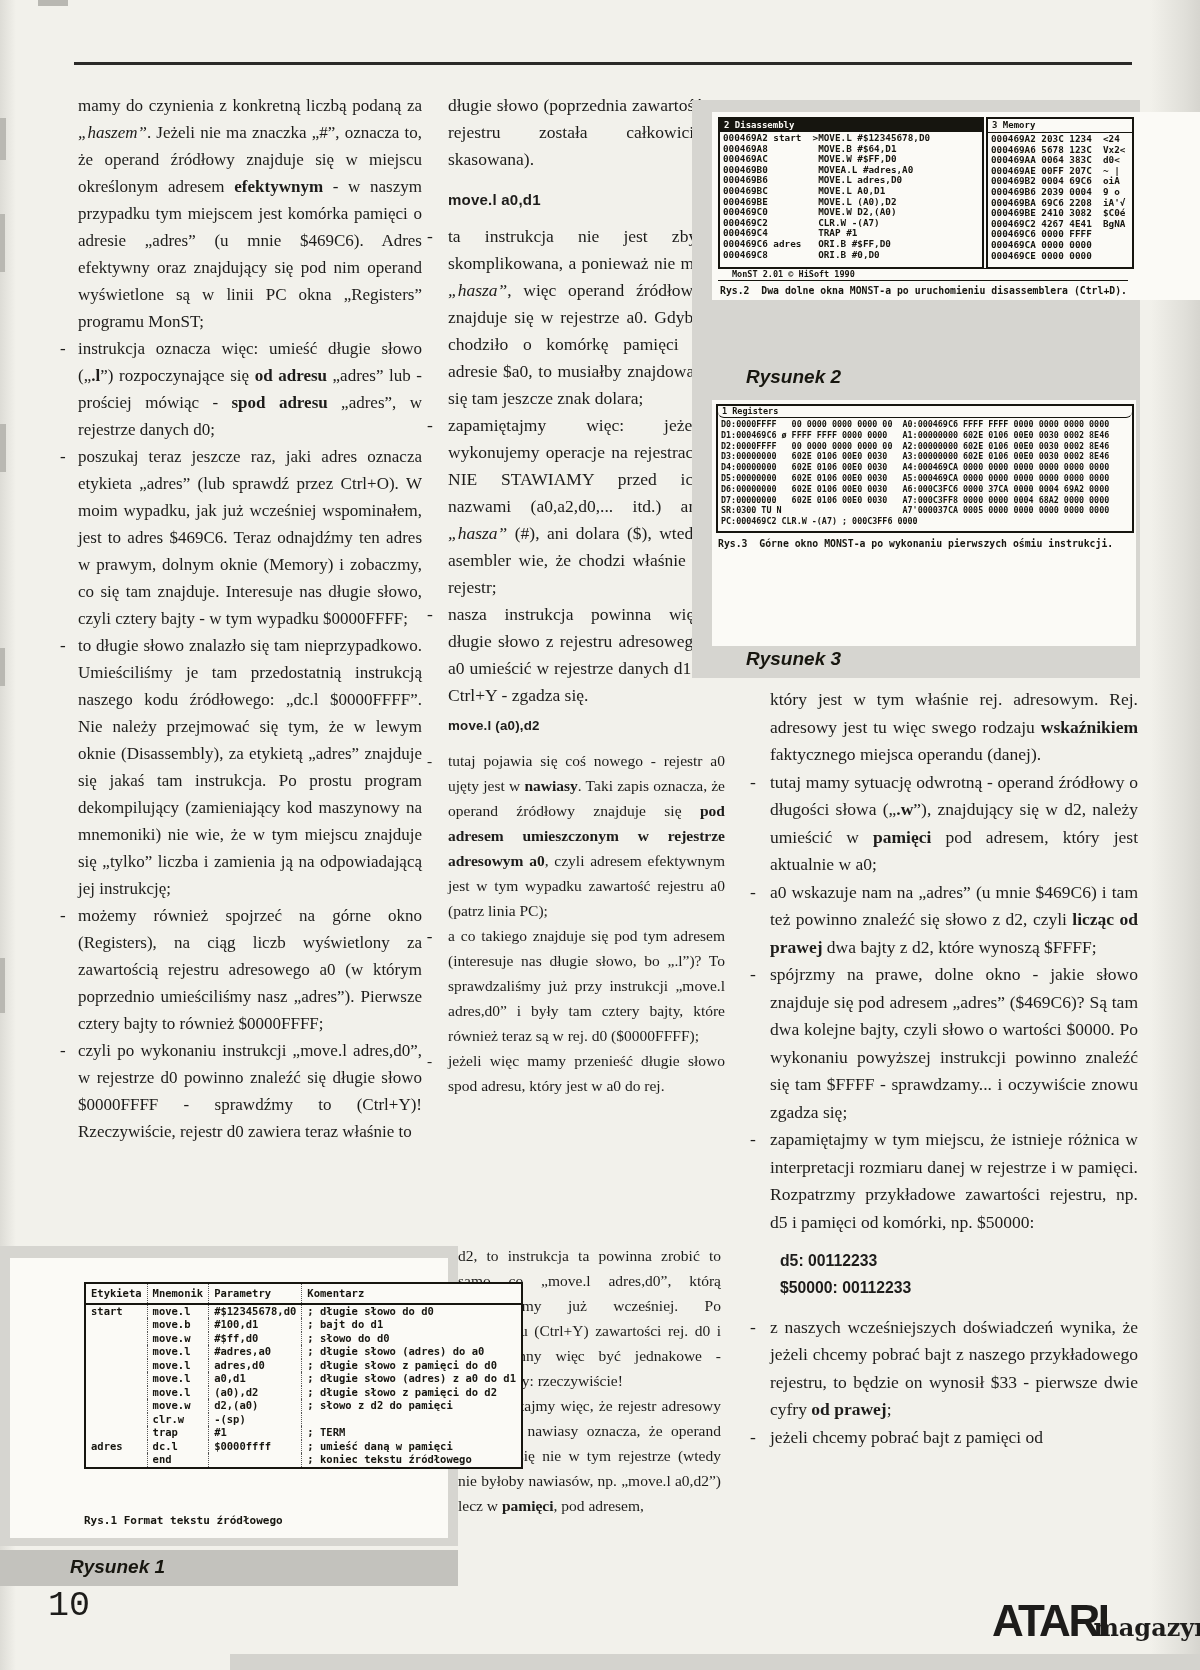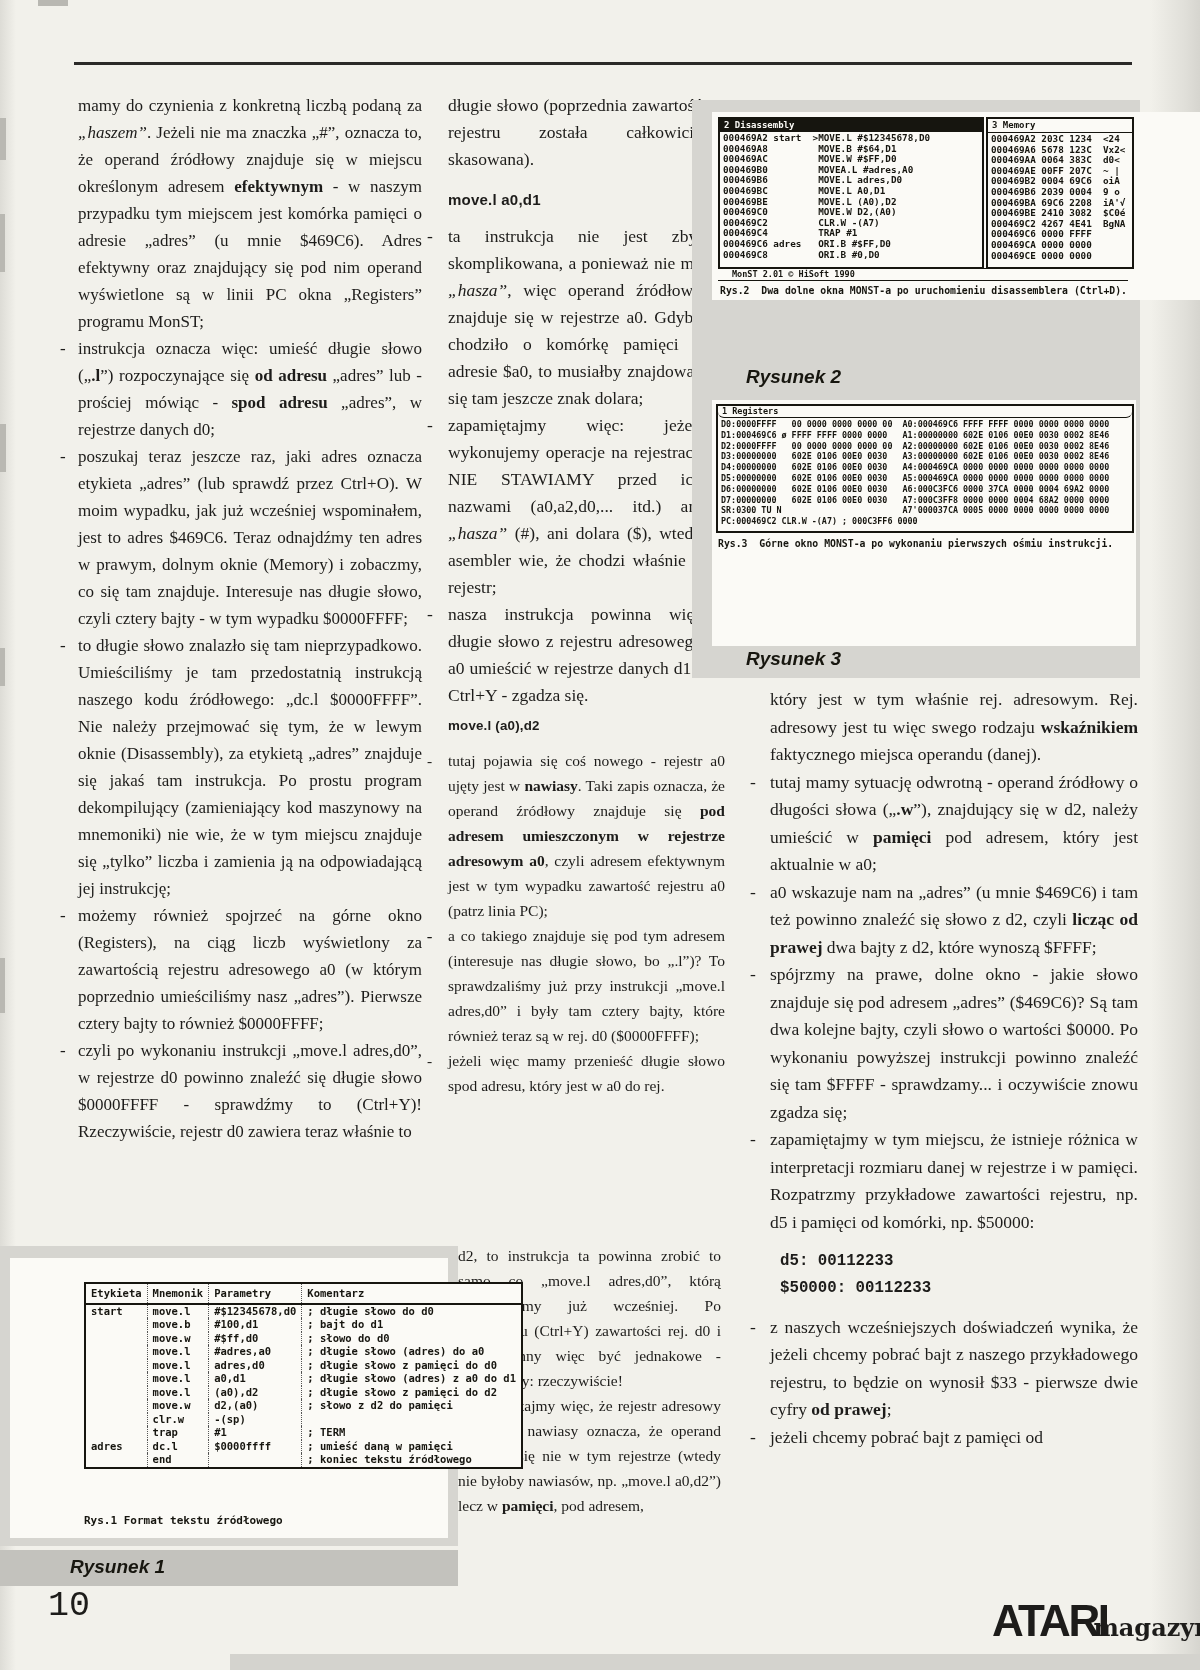--- a/index.html
+++ b/index.html
@@ -14,21 +14,21 @@
   .col-midlow {left:425px; top:700px; width:300px; font-size:15.5px; line-height:25px;}
   .col-midwrap{left:458px; top:1243px;width:263px; font-size:15.5px; line-height:25px;}
   .col-right  {left:748px; top:686px; width:390px; font-size:17.5px; line-height:27.5px;}
   .para{margin:0;padding-left:20px;position:relative;}
   .col-midtop .para,.col-midlow .para{padding-left:23px;}
   .col-right .para{padding-left:22px;}
   .col-midwrap .para{padding-left:0;}
   .dash{position:absolute;left:2px;top:0;}
   .para.heading{font-family:"Liberation Sans",sans-serif;font-weight:bold;text-align:left;
                 font-size:0.86em;letter-spacing:.2px;margin:13px 0 10px 0;}
-  .para.code{font-family:Liberation Mono, monospace;font-weight:bold;text-align:left;
+  .para.code{font-family:Liberation Sans, sans-serif;font-weight:bold;text-align:left;
              font-size:0.9em;line-height:1.7;margin-left:10px;}
   
   .gray-panel{position:absolute;background:#d6d5d0;}
   .white-box{position:absolute;background:#fbfaf6;}
   .gem-window{position:absolute;border:2px solid #16150f;background:#fbfaf6;overflow:hidden;}
   .gem-title{font:bold 9px/13px "DejaVu Sans Mono",monospace;padding:0 4px;white-space:pre;}
   .gem-title.inverse{background:#16150f;color:#fbfaf6;}
   .gem-title.plain{border-bottom:1px solid #16150f;color:#16150f;}
   .mono-lines{padding:1px 3px;}
   .mline{font:bold 9.3px/10.6px "DejaVu Sans Mono",monospace;white-space:pre;color:#16150f;}

